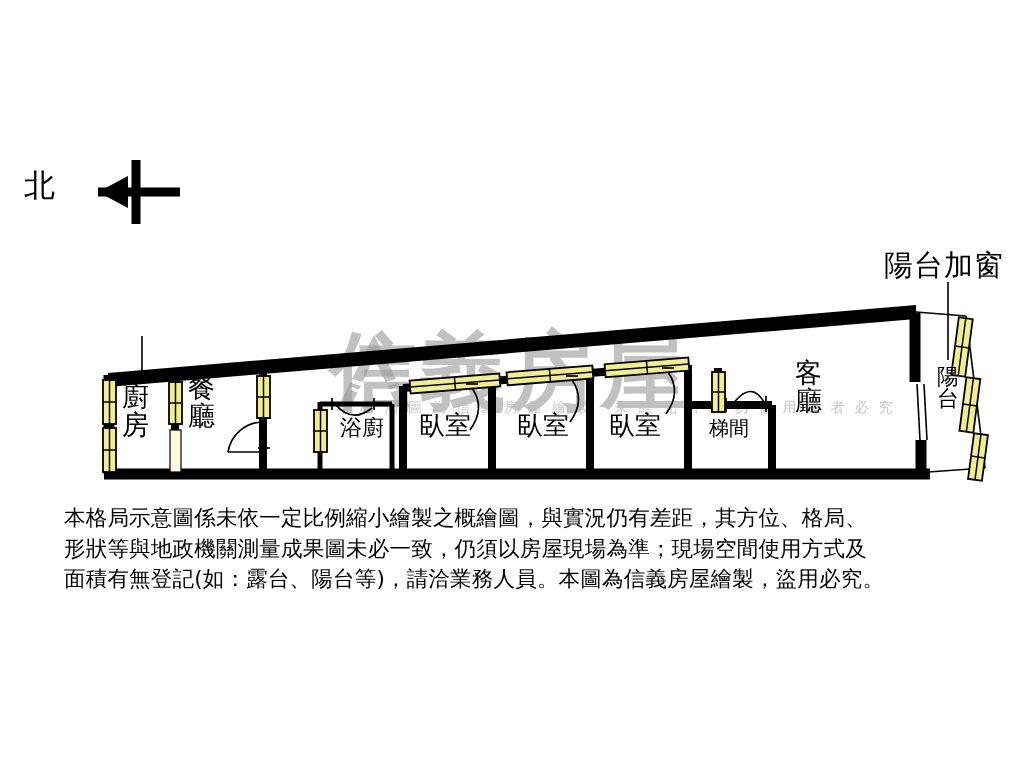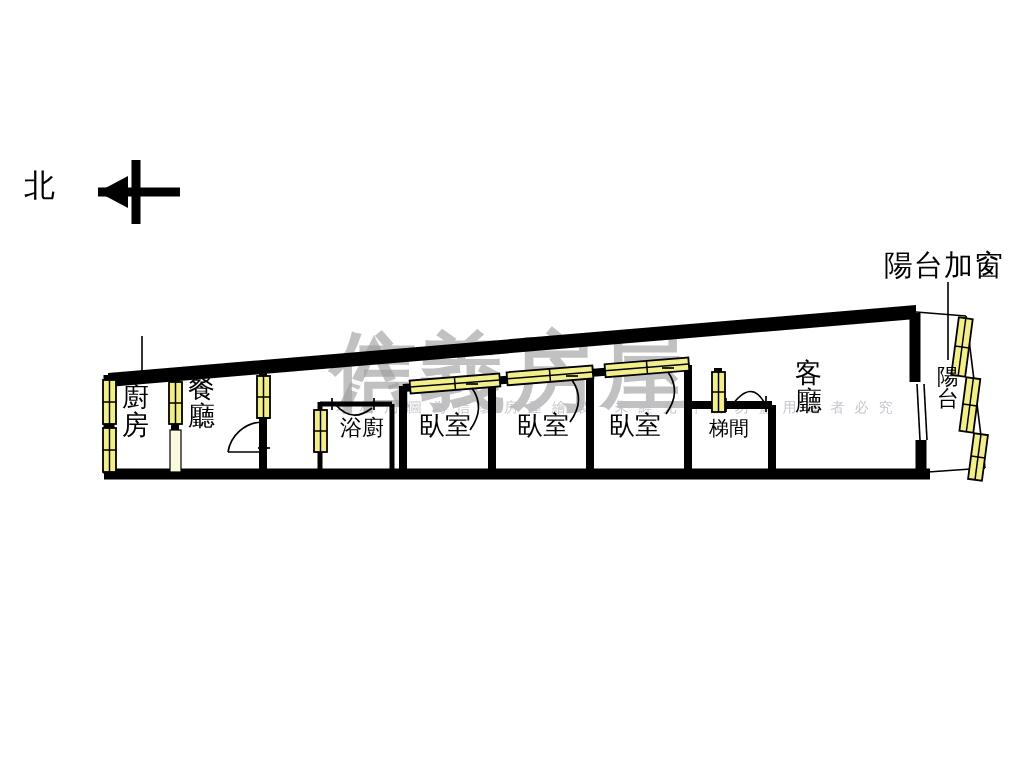--- a/index.html
+++ b/index.html
@@ -284,14 +284,19 @@
   <div id="room-bath" class="room cjk">浴廚</div>
   <div id="room-bed1" class="room cjk">臥室</div>
   <div id="room-bed2" class="room cjk">臥室</div>
   <div id="room-bed3" class="room cjk">臥室</div>
   <div id="room-stair" class="room cjk">梯間</div>
   <div id="room-living" class="room cjk">客
 廳</div>
   <div id="room-balcony" class="room cjk">陽
 台</div>
 
+  <div id="disclaimer" class="cjk">
+    <div>本格局示意圖係未依一定比例縮小繪製之概繪圖，與實況仍有差距，其方位、格局、</div>
+    <div>形狀等與地政機關測量成果圖未必一致，仍須以房屋現場為準；現場空間使用方式及</div>
+    <div>面積有無登記(如：露台、陽台等)，請洽業務人員。本圖為信義房屋繪製，盜用必究。</div>
+  </div>
 
 </div>
 
 </body></html>

